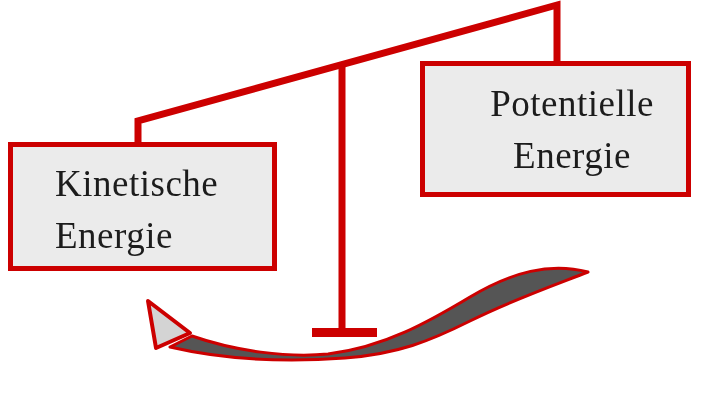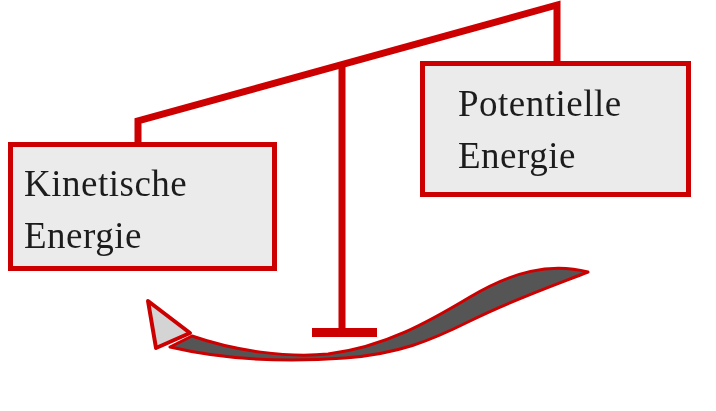--- a/index.html
+++ b/index.html
@@ -34,27 +34,28 @@
     line-height: 52px;
     letter-spacing: 0.5px;
   }
   .box-kinetic {
     left: 8px;
     top: 142px;
     width: 269px;
     height: 129px;
   }
   .box-kinetic .label-text {
-    padding: 11px 0 0 11px;
+    padding: 11px 0 0 42px;
   }
   .box-potential {
     left: 420px;
     top: 61px;
     width: 271px;
     height: 136px;
+    text-align: center;
   }
   .box-potential .label-text {
     padding: 12px 0 0 33px;
   }
 </style>
 </head>
 <body>
 
 <div class="stage">
 

